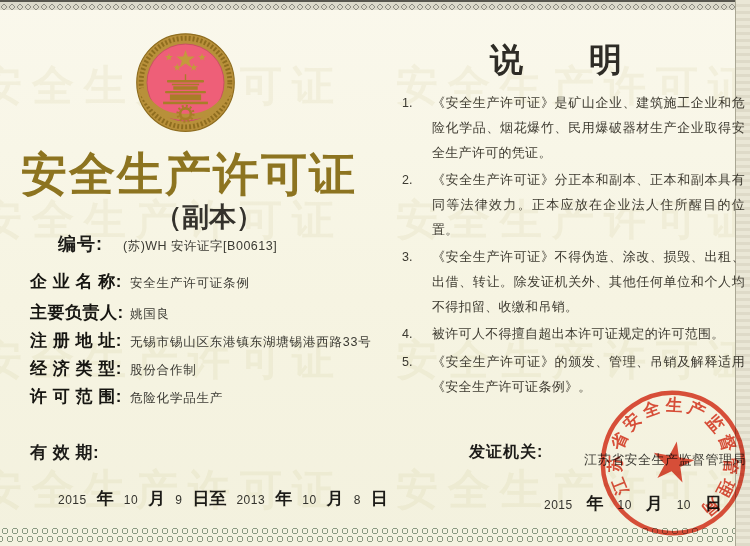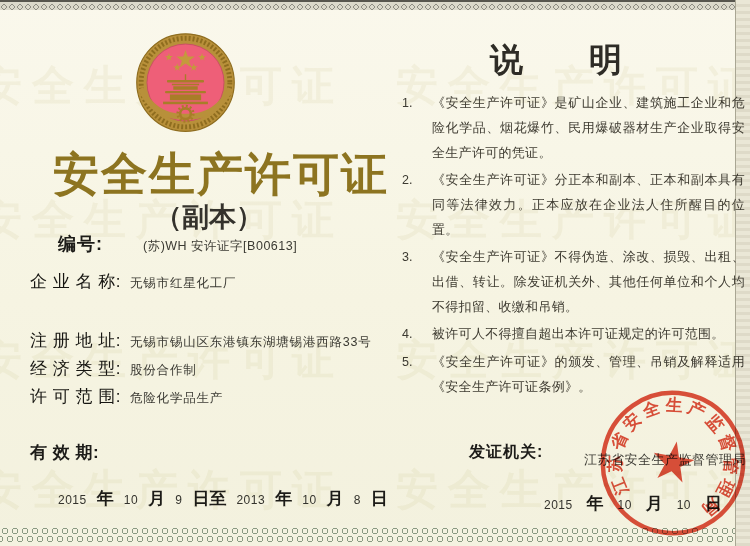--- a/index.html
+++ b/index.html
@@ -39,31 +39,31 @@
   .wm{
     position:absolute;left:-20px;width:800px;
     font-size:42px;font-weight:bold;letter-spacing:10px;
     color:rgba(172,148,66,0.08);white-space:nowrap;pointer-events:none;
   }
   
   .emblem{position:absolute;left:127px;top:26px;width:117px;height:117px;}
   .title{
     position:absolute;left:0;top:144px;width:378px;
     text-align:center;font-size:46px;font-weight:900;
-    color:#8d7420;letter-spacing:2px;padding-left:32px;
+    color:#8d7420;letter-spacing:2px;
   }
   .subtitle{
     position:absolute;left:0;top:199px;width:378px;
     text-align:center;font-size:27px;font-weight:bold;color:#34322c;margin-left:20px;
   }
   .serial{position:absolute;left:58px;top:232px;display:flex;align-items:baseline;}
   .serial-label{font-size:18px;font-weight:bold;letter-spacing:1px;}
-  .serial-value{font-size:12.5px;color:#3b3a33;margin-left:40px;letter-spacing:0.5px;}
+  .serial-value{font-size:12.5px;color:#3b3a33;margin-left:20px;letter-spacing:0.5px;}
   .field-row{position:absolute;left:30px;display:flex;align-items:baseline;}
-  .field-label{font-size:17px;font-weight:normal;width:100px;letter-spacing:0.5px;color:#161511;}
+  .field-label{font-size:17px;font-weight:bold;width:100px;letter-spacing:0.5px;color:#161511;}
   .field-value{font-size:12.5px;color:#3b3a33;letter-spacing:0.8px;}
   .validity-label{position:absolute;left:30px;top:441px;font-size:17px;font-weight:bold;letter-spacing:0.5px;}
   .date-row{position:absolute;display:flex;align-items:baseline;justify-content:space-between;}
   .date-row .num{font-size:12px;color:#34332d;letter-spacing:0.5px;}
   .date-row .unit{font-size:17px;font-weight:bold;color:#1c1b17;}
   .date-left{left:58px;top:487px;width:330px;}
   .date-right{left:544px;top:492px;width:178px;}
   
   .notes-heading{
     position:absolute;left:380px;top:38px;width:352px;
@@ -129,21 +129,25 @@
   <div class="title">安全生产许可证</div>
   <div class="subtitle">（副本）</div>
 
   <div class="serial">
     <span class="serial-label">编号:</span>
     <span class="serial-value">(苏)WH 安许证字[B00613]</span>
   </div>
 
   <div class="field-row" style="top:270px">
     <span class="field-label">企 业 名 称:</span>
-    <span class="field-value">无锡市红星化工厂</span>
+    <span class="field-value">安全生产许可证条例</span>
+  </div>
+  <div class="field-row" style="top:301px">
+    <span class="field-label">主要负责人:</span>
+    <span class="field-value">姚国良</span>
   </div>
   <div class="field-row" style="top:329px">
     <span class="field-label">注 册 地 址:</span>
     <span class="field-value">无锡市锡山区东港镇东湖塘锡港西路33号</span>
   </div>
   <div class="field-row" style="top:357px">
     <span class="field-label">经 济 类 型:</span>
     <span class="field-value">股份合作制</span>
   </div>
   <div class="field-row" style="top:385px">

